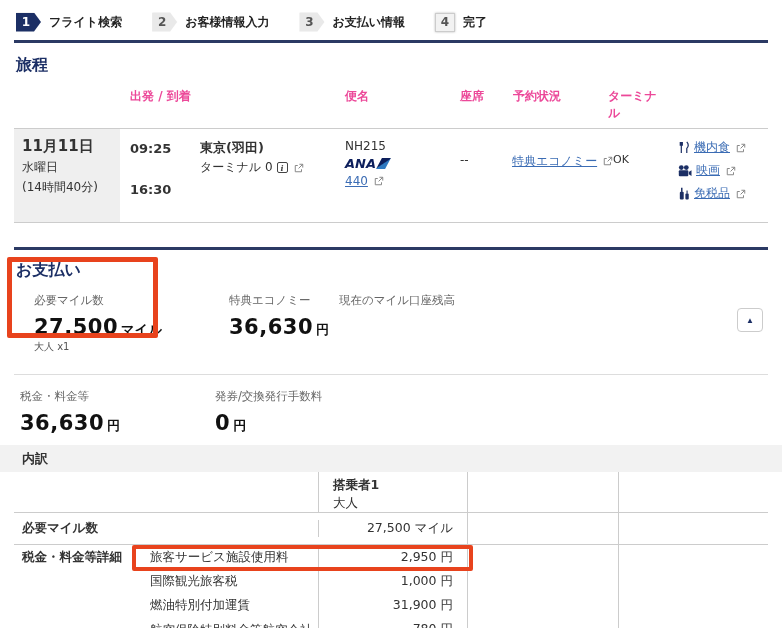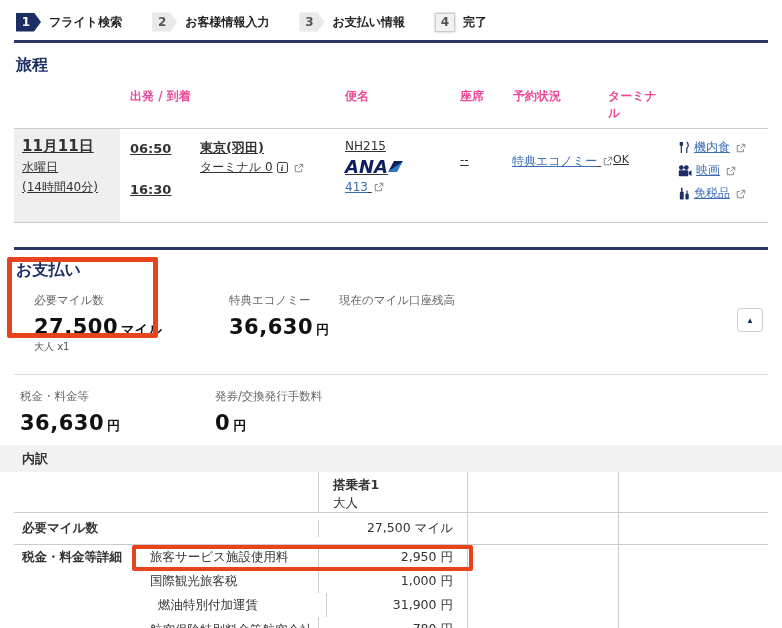--- a/index.html
+++ b/index.html
@@ -24,31 +24,31 @@
   
   h2.sec { color:#1c2f65; font-size:16px; font-weight:bold; padding:12px 0 0 16px; }
   .it-grid { display:grid; margin:0 14px;
              grid-template-columns:106px 70px 140px 120px 48px 100px 70px 106px; }
   .it-head { border-bottom:1px solid #ccc; }
   .it-head > div { font-size:12px; font-weight:bold; padding:12px 0 6px 10px; color:#ec4899; }
   .h-deparr { grid-column:2 / span 2; }
   .h-flight { padding-left:15px !important; }
   .h-class  { padding-left:14px !important; }
   .h-status { padding-left:15px !important; }
-  .it-row { border-bottom:1px solid #ccc; padding:10px 0 14px 0;text-decoration:underline; }
+  .it-row { border-bottom:1px solid #ccc; padding:10px 0 14px 0; }
   .datecell { background:#efefef; padding:8px 8px; margin:-10px 0 -14px 0; }
   .d1 { font-size:15px; font-weight:bold; }
   .d2, .d3 { font-size:12px; margin-top:3px; color:#333; }
   .legtime { font-size:13px; font-weight:bold; padding:2px 0 0 10px; }
   .leg { margin-bottom:11px; }
   .place-name { font-size:13px; font-weight:bold; }
   .place-term { font-size:12px; margin-top:2px; display:flex; align-items:center; gap:4px; }
   .c-flight { padding-left:15px; font-size:12px; }
   .ana-line { margin:3px 0; display:flex; align-items:center; }
-  .ana-word { font-style:italic; font-weight:900; font-size:18px; color:#0d1f5c; letter-spacing:0; }
+  .ana-word { font-style:italic; font-weight:900; font-size:13px; color:#0d1f5c; letter-spacing:0; }
   .ana-slash { display:inline-block; width:9px; height:11px; margin-left:3px;
                background:linear-gradient(135deg,#0d1f5c 45%,#2e79c0 55%); transform:skewX(-28deg); }
   .c-seat { padding-left:10px; font-size:12px; padding-top:14px; }
   .c-class { padding-left:14px; font-size:12px; padding-top:14px; white-space:nowrap; }
   .c-status { padding-left:15px; font-size:11px; padding-top:14px; }
   .c-service { padding-left:10px; }
   .svc-item { display:flex; align-items:center; gap:4px; font-size:12px; margin-bottom:6px; }
   a.lnk { color:#3b6cb4; text-decoration:underline; cursor:pointer; }
   .ext-icon { flex:none; display:inline-block; vertical-align:-1px; margin-left:2px; }
   .info-icon { display:inline-block; width:11px; height:11px; border:1px solid #444; border-radius:2px;
@@ -84,21 +84,21 @@
   .bd-miles .val { grid-column:3; }
   .bd-tax { border-top:1px solid #ccc; border-bottom:1px solid #ccc;
             display:grid; grid-template-columns:136px 168px 149px 151px 150px;
             grid-template-rows:24px 24px 24px 42px; }
   .tax-lab { grid-column:1; grid-row:1 / span 4; font-weight:bold; padding:4px 0 0 8px; }
   .tax-name { grid-column:2; line-height:24px; }
   .tax-name.multi { line-height:17px; padding-top:4px; }
   .tax-val { grid-column:3; line-height:24px; }
   .bd-tax .vl1 { grid-column:4; grid-row:1 / span 4; border-left:1px solid #ccc; }
   .bd-tax .vl2 { grid-column:5; grid-row:1 / span 4; border-left:1px solid #ccc; }
-  .r1 { grid-row:1; } .r2 { grid-row:2; } .r3 { grid-row:3;margin-left:8px; } .r4 { grid-row:4; }
+  .r1 { grid-row:1; } .r2 { grid-row:2; } .r3 { grid-row:3; } .r4 { grid-row:4; }
 
   
   .anno { position:absolute; border:5px solid #e8431d; border-radius:2px; pointer-events:none; }
   .anno1 { left:7px; top:257px; width:151px; height:81px; }
   .anno2 { left:132px; top:545px; width:341px; height:26px; border-width:4px; }
 </style>
 </head>
 <body>
 
 <div class="page">
@@ -134,21 +134,21 @@
     <div>ターミナル</div>
   </div>
 
   <div class="it-grid it-row">
     <div class="datecell">
       <div class="d1">11月11日</div>
       <div class="d2">水曜日</div>
       <div class="d3">(14時間40分)</div>
     </div>
     <div>
-      <div class="legtime leg" style="margin-bottom:24px;">06:50</div>
+      <div class="legtime leg" style="margin-bottom:24px;">09:25</div>
       <div class="legtime">16:30</div>
     </div>
     <div style="padding-left:10px;">
       <div class="leg">
         <div class="place-name">東京(羽田)</div>
         <div class="place-term">
           <span>ターミナル 0</span>
           <span class="info-icon">i</span>
           <svg class="ext-icon" width="10" height="10" viewBox="0 0 12 12">
               <path d="M4.5 3H1.5V10.5H9V7.5" fill="none" stroke="#888" stroke-width="1.2"></path>
@@ -157,21 +157,21 @@
         </div>
       </div>
     </div>
     <div class="c-flight">
       <div>NH215</div>
       <div class="ana-line">
         <span class="ana-word">ANA</span>
         <span class="ana-slash"></span>
       </div>
       <div>
-        <a class="lnk">413</a>
+        <a class="lnk">440</a>
         <svg class="ext-icon" width="10" height="10" viewBox="0 0 12 12">
             <path d="M4.5 3H1.5V10.5H9V7.5" fill="none" stroke="#888" stroke-width="1.2"></path>
             <path d="M6.5 1.5H10.5V5.5M10.5 1.5L5.5 6.5" fill="none" stroke="#888" stroke-width="1.2"></path>
           </svg>
       </div>
     </div>
     <div class="c-seat">--</div>
     <div class="c-class">
       <a class="lnk">特典エコノミー</a>
       <svg class="ext-icon" width="10" height="10" viewBox="0 0 12 12">

